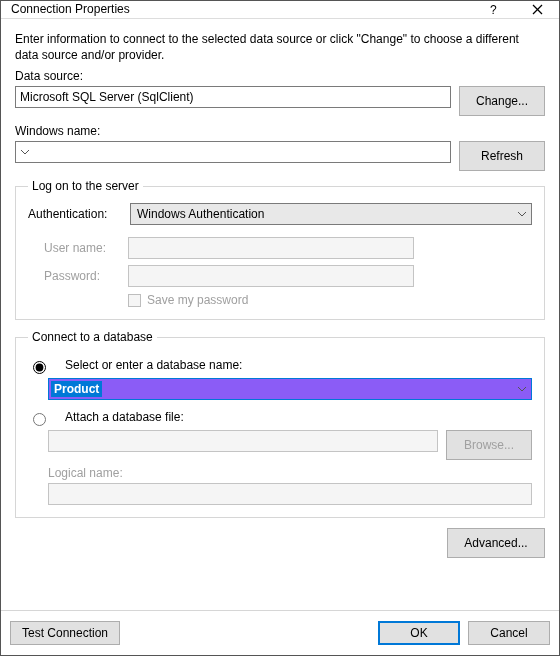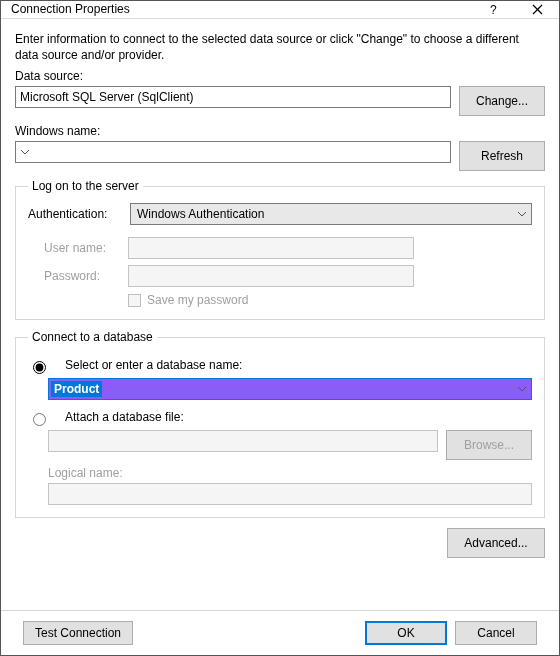--- a/index.html
+++ b/index.html
@@ -37,21 +37,21 @@
   .db-combo { margin: 4px 0 10px 20px; height: 22px; border: 1px solid #0078d7; background: #8b5cf6; display: flex; font-weight: bold; }
   .db-combo .sel { margin: 2px; padding: 0 3px; background: #0078d7; color: #fff; display: inline-block; line-height: 16px; }
   .db-combo-fill { flex: 1; }
   .db-combo .caret { width: 18px; display: flex; align-items: center; justify-content: center; }
   .attach-block { margin-left: 20px; }
   .attach-row { display: flex; gap: 8px; margin-bottom: 6px; }
   .disabled-input { flex: 1; height: 22px; border: 1px solid #c4c4c4; background: #f5f5f5; }
   .btn.disabled { color: #a0a0a0; }
   .attach-label { color: #a0a0a0; margin: 2px 0 3px 0; }
   .bottom-right { display: flex; justify-content: flex-end; margin-top: 6px; }
-  .footer { border-top: 1px solid #d6d6d6; padding: 10px 22px; display: flex; align-items: flex-start; margin-top: 40px; }
+  .footer { border-top: 1px solid #d6d6d6; padding: 10px 9px; display: flex; align-items: flex-start; margin-top: 40px; }
   .footer .spacer { flex: 1; }
   .footer .btn { width: 82px; height: 24px; margin-left: 8px; }
   .footer .btn.test { width: 110px; margin-left: 0; }
   .footer .btn.default { border: 2px solid #0078d7; background: #e1e1e1; }
   .caret svg, .titlebar-btn svg { pointer-events: none; }
 </style>
 </head>
 <body>
 
 <div class="window">

